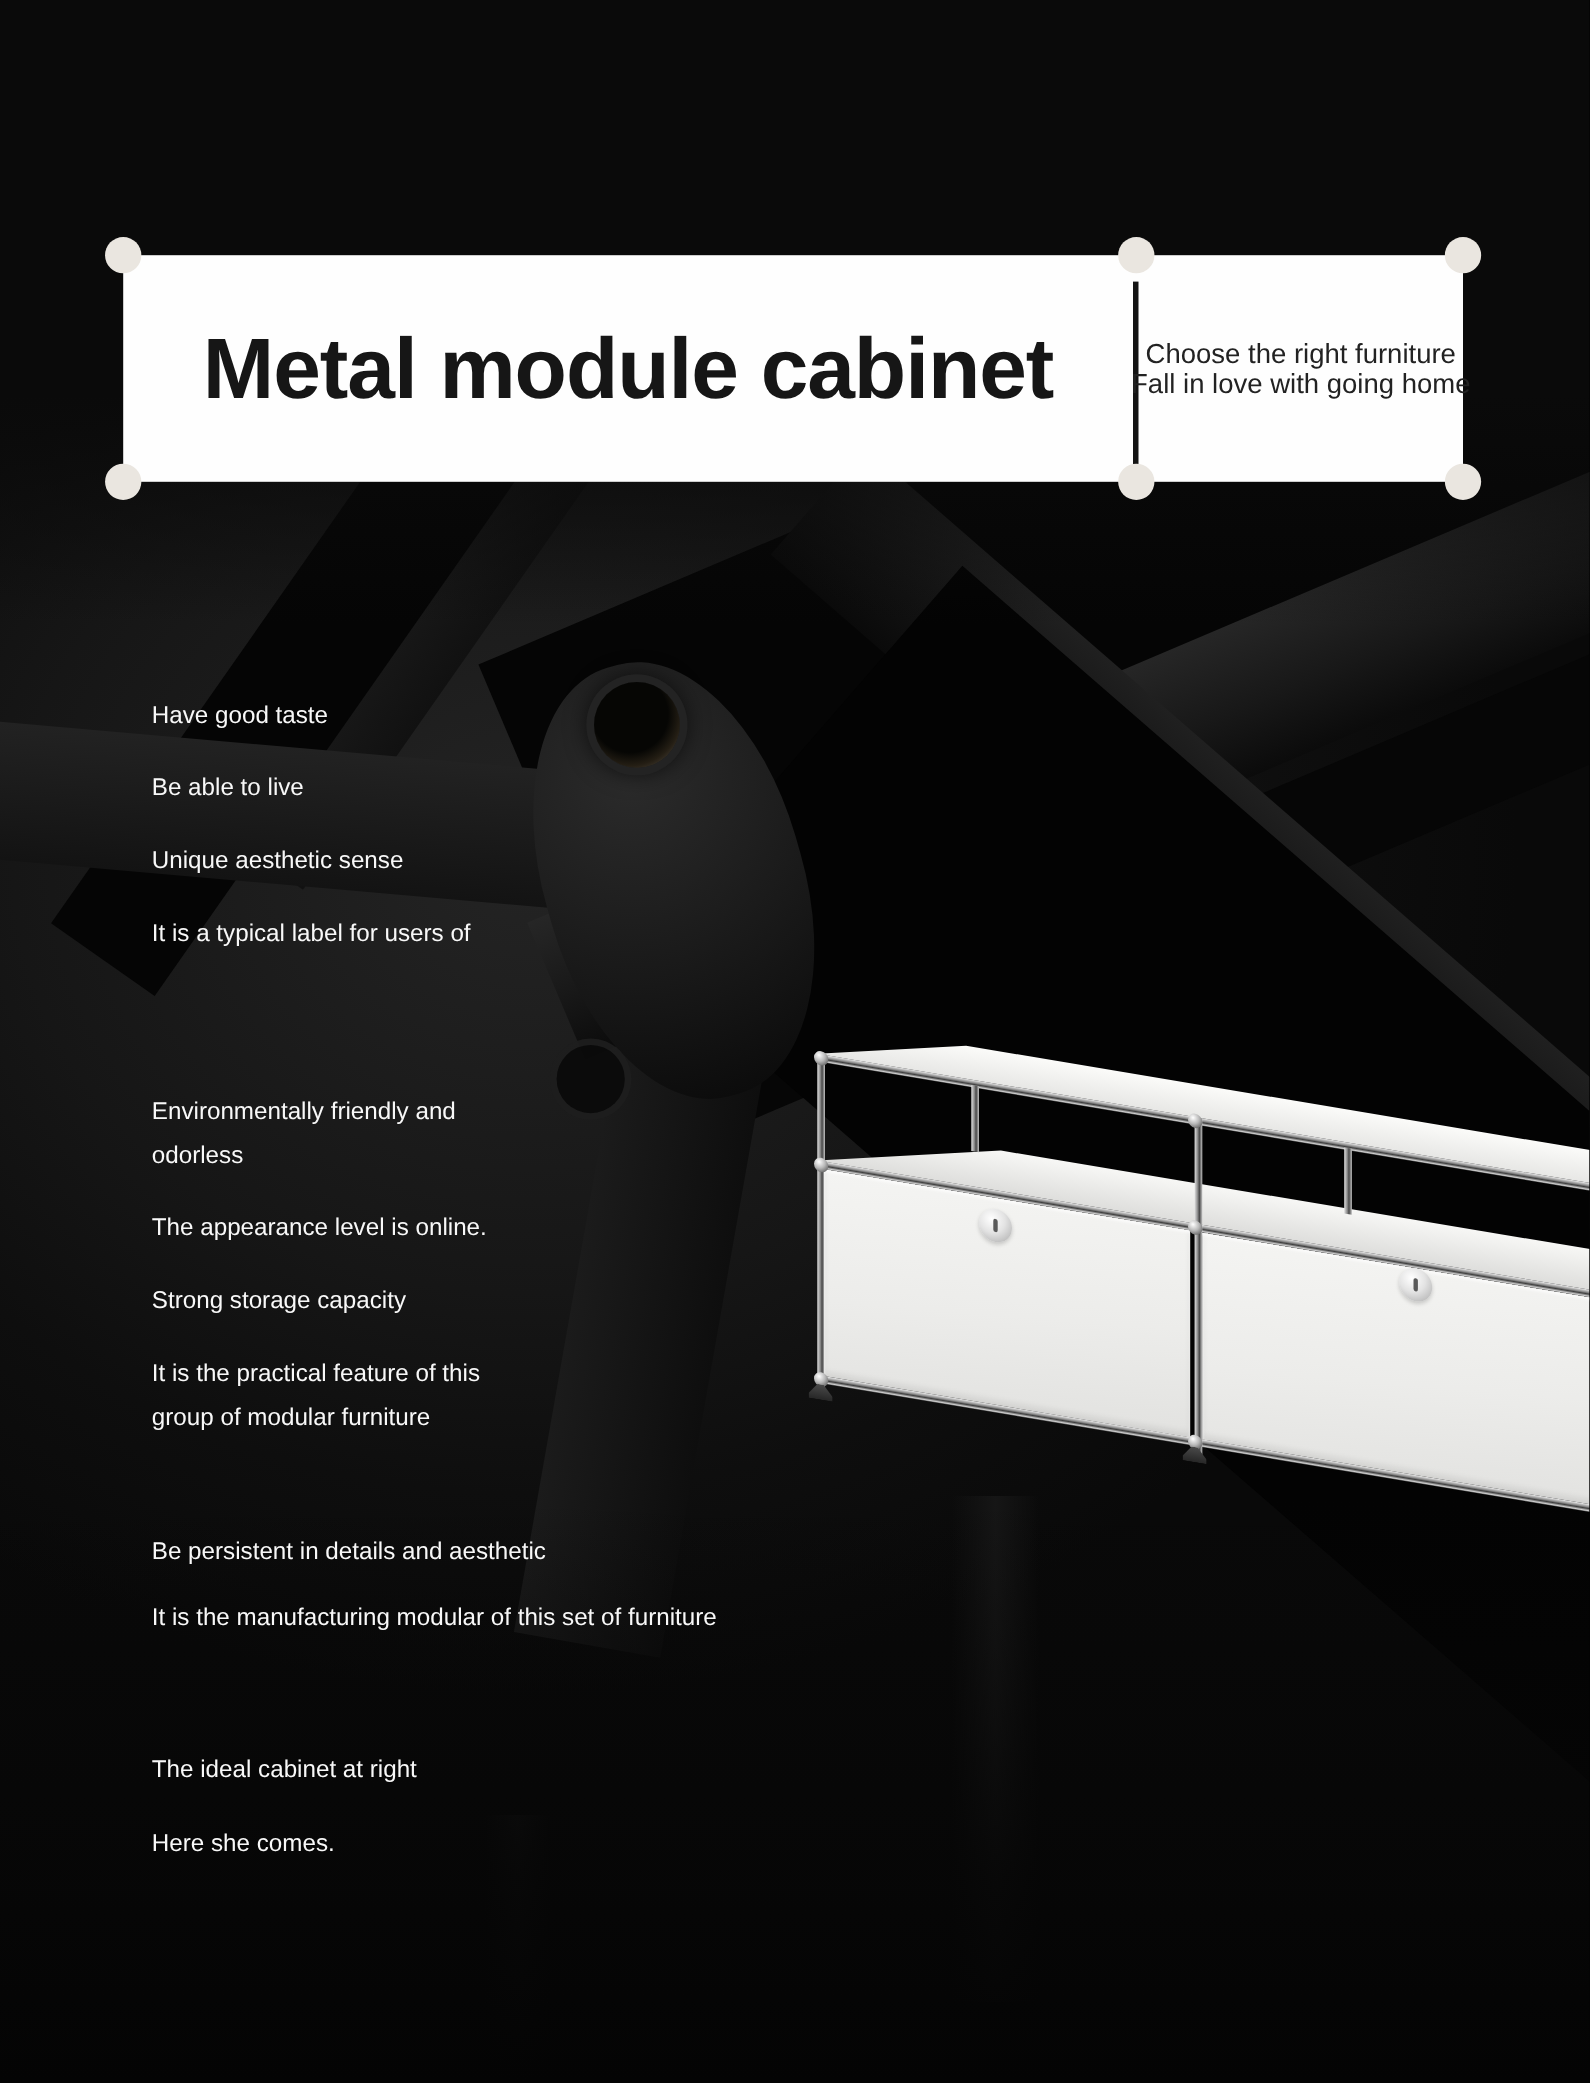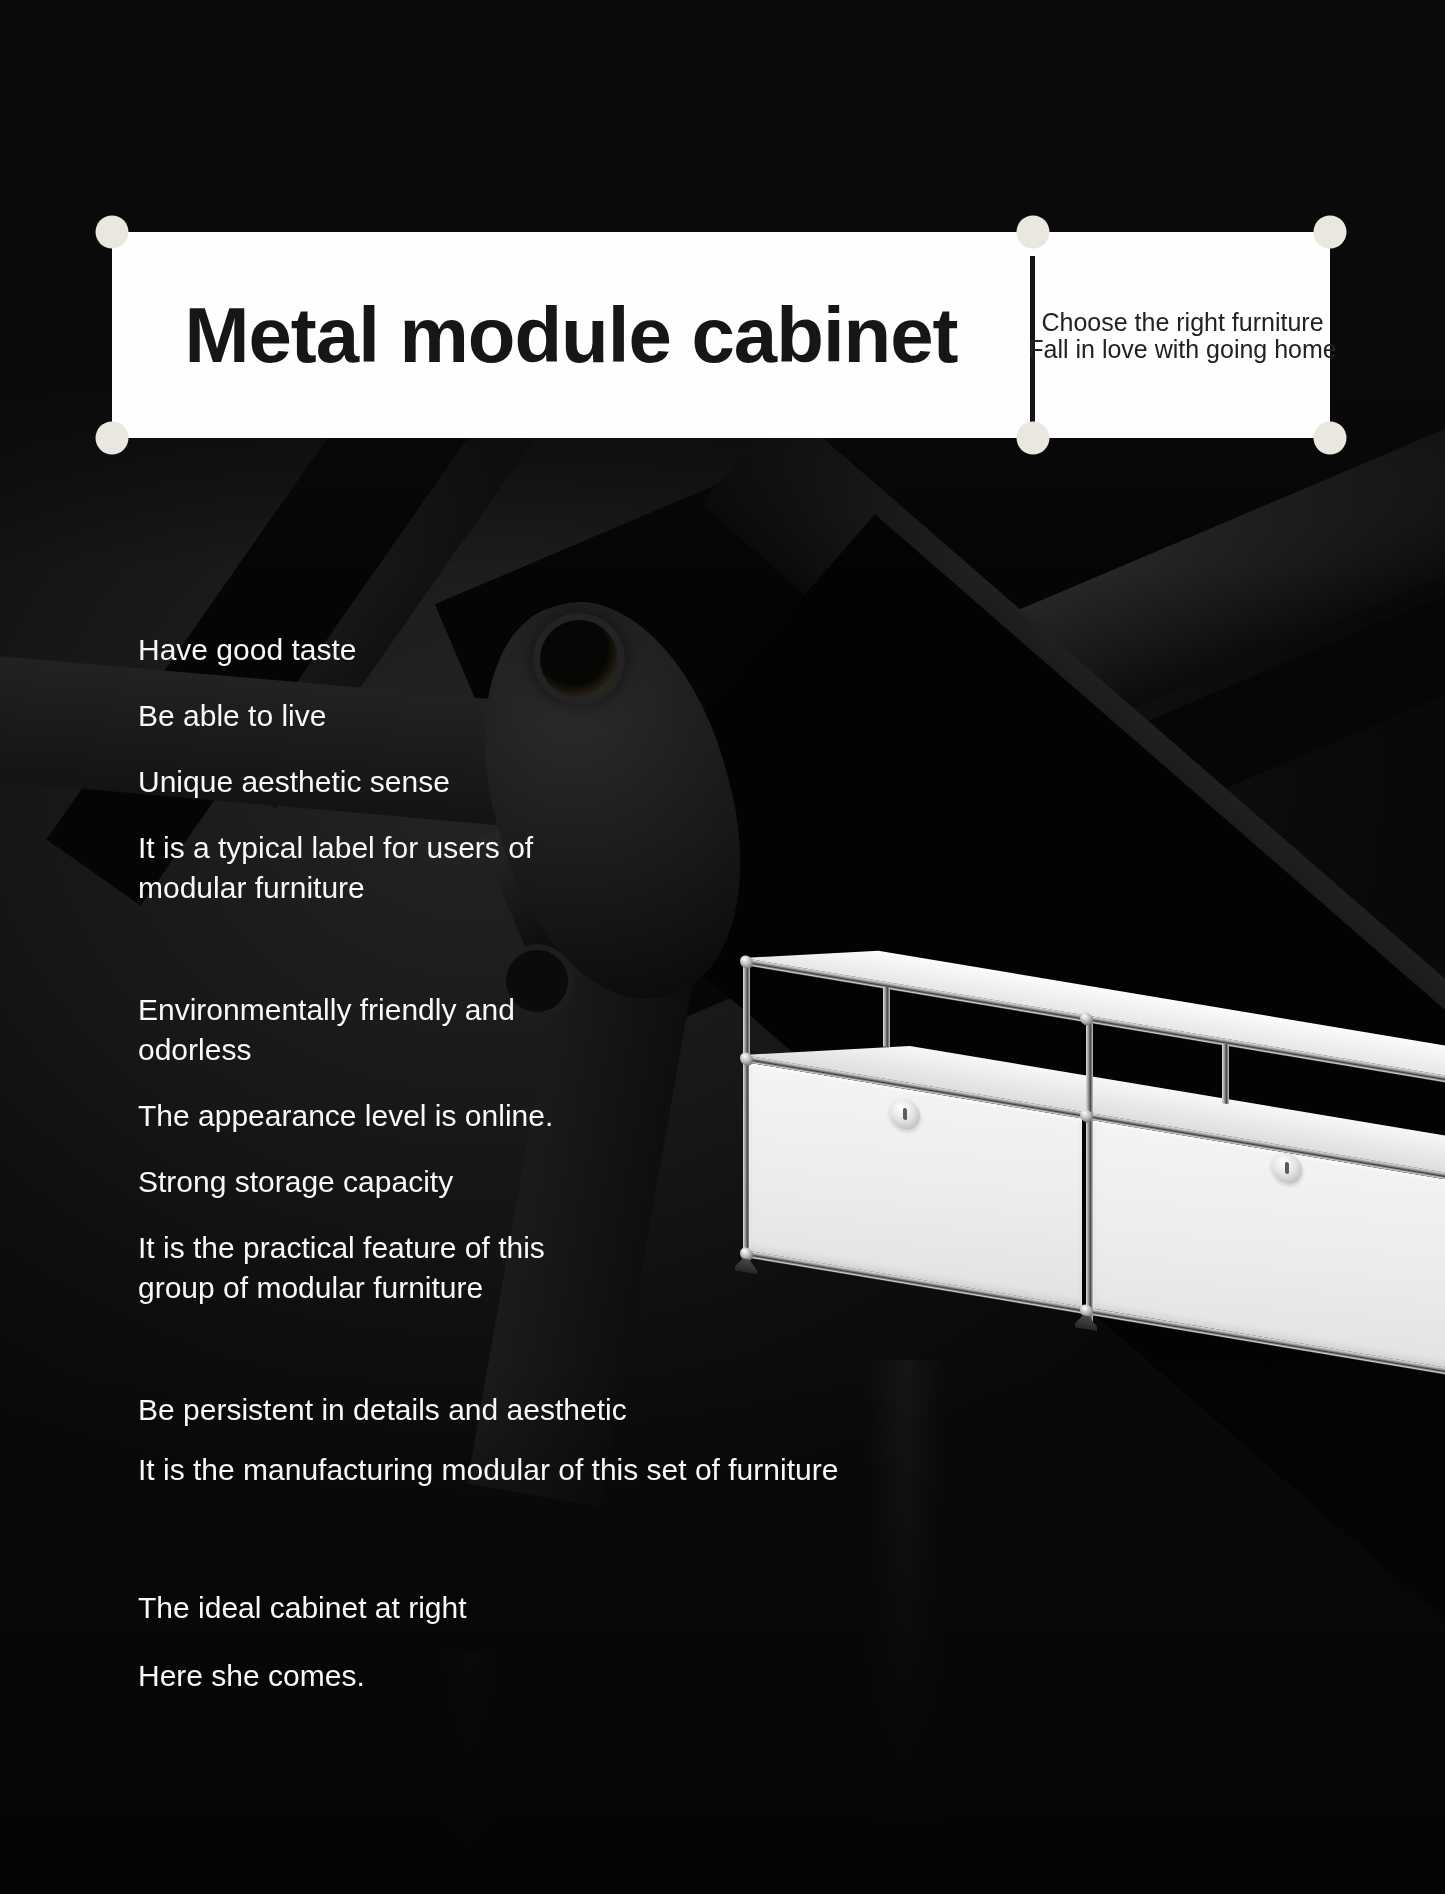--- a/index.html
+++ b/index.html
@@ -44,21 +44,21 @@
        display:flex;align-items:center;justify-content:center;}
   .banner-title{font-size:78px;font-weight:700;letter-spacing:-1px;color:#161616;white-space:nowrap;}
   .banner-divider{position:absolute;left:918px;top:24px;bottom:-2px;width:5px;background:#141414;}
   .banner-tagline-cell{position:absolute;left:923px;top:0;width:295px;height:206px;
        display:flex;flex-direction:column;align-items:center;justify-content:center;gap:7px;}
   .tagline-line{font-size:25px;line-height:20px;color:#222;white-space:nowrap;}
   .dot{position:absolute;width:33px;height:33px;border-radius:50%;background:#eae6e0;transform:translate(-50%,-50%);}
   .dot.d-tl{left:0;top:0}.dot.d-tm{left:921px;top:0}.dot.d-tr{left:1218px;top:0}
   .dot.d-bl{left:0;top:206px}.dot.d-bm{left:921px;top:206px}.dot.d-br{left:1218px;top:206px}
   
-  .copy{position:absolute;left:138px;z-index:10;color:#f8f8f8;font-size:30px;line-height:40px;}
+  .copy{position:absolute;left:138px;z-index:10;color:#f8f8f8;font-size:22px;line-height:40px;}
   .copy .item{margin-bottom:26px;}
   .copy.block-c .item{margin-bottom:20px;}
   .copy.block-d .item{margin-bottom:28px;}
   .block-a{top:630px}.block-b{top:990px}.block-c{top:1390px}.block-d{top:1588px}
   
   .cabinet{position:absolute;left:743px;top:958px;width:760px;height:340px;z-index:9;
            transform:skewY(9.5deg);transform-origin:top left;}
   .cabinet *{position:absolute;}
   .cab-top-surface{left:0;top:-30px;width:785px;height:30px;
        transform:skewX(-77.5deg);transform-origin:bottom left;
@@ -139,21 +139,20 @@
       <div>Have good taste</div>
     </div>
     <div class="item">
       <div>Be able to live</div>
     </div>
     <div class="item">
       <div>Unique aesthetic sense</div>
     </div>
     <div class="item">
       <div>It is a typical label for users of</div>
-      <div>modular furniture</div>
     </div>
   </div>
 
   <div class="copy block-b">
     <div class="item">
       <div>Environmentally friendly and</div>
       <div>odorless</div>
     </div>
     <div class="item">
       <div>The appearance level is online.</div>

